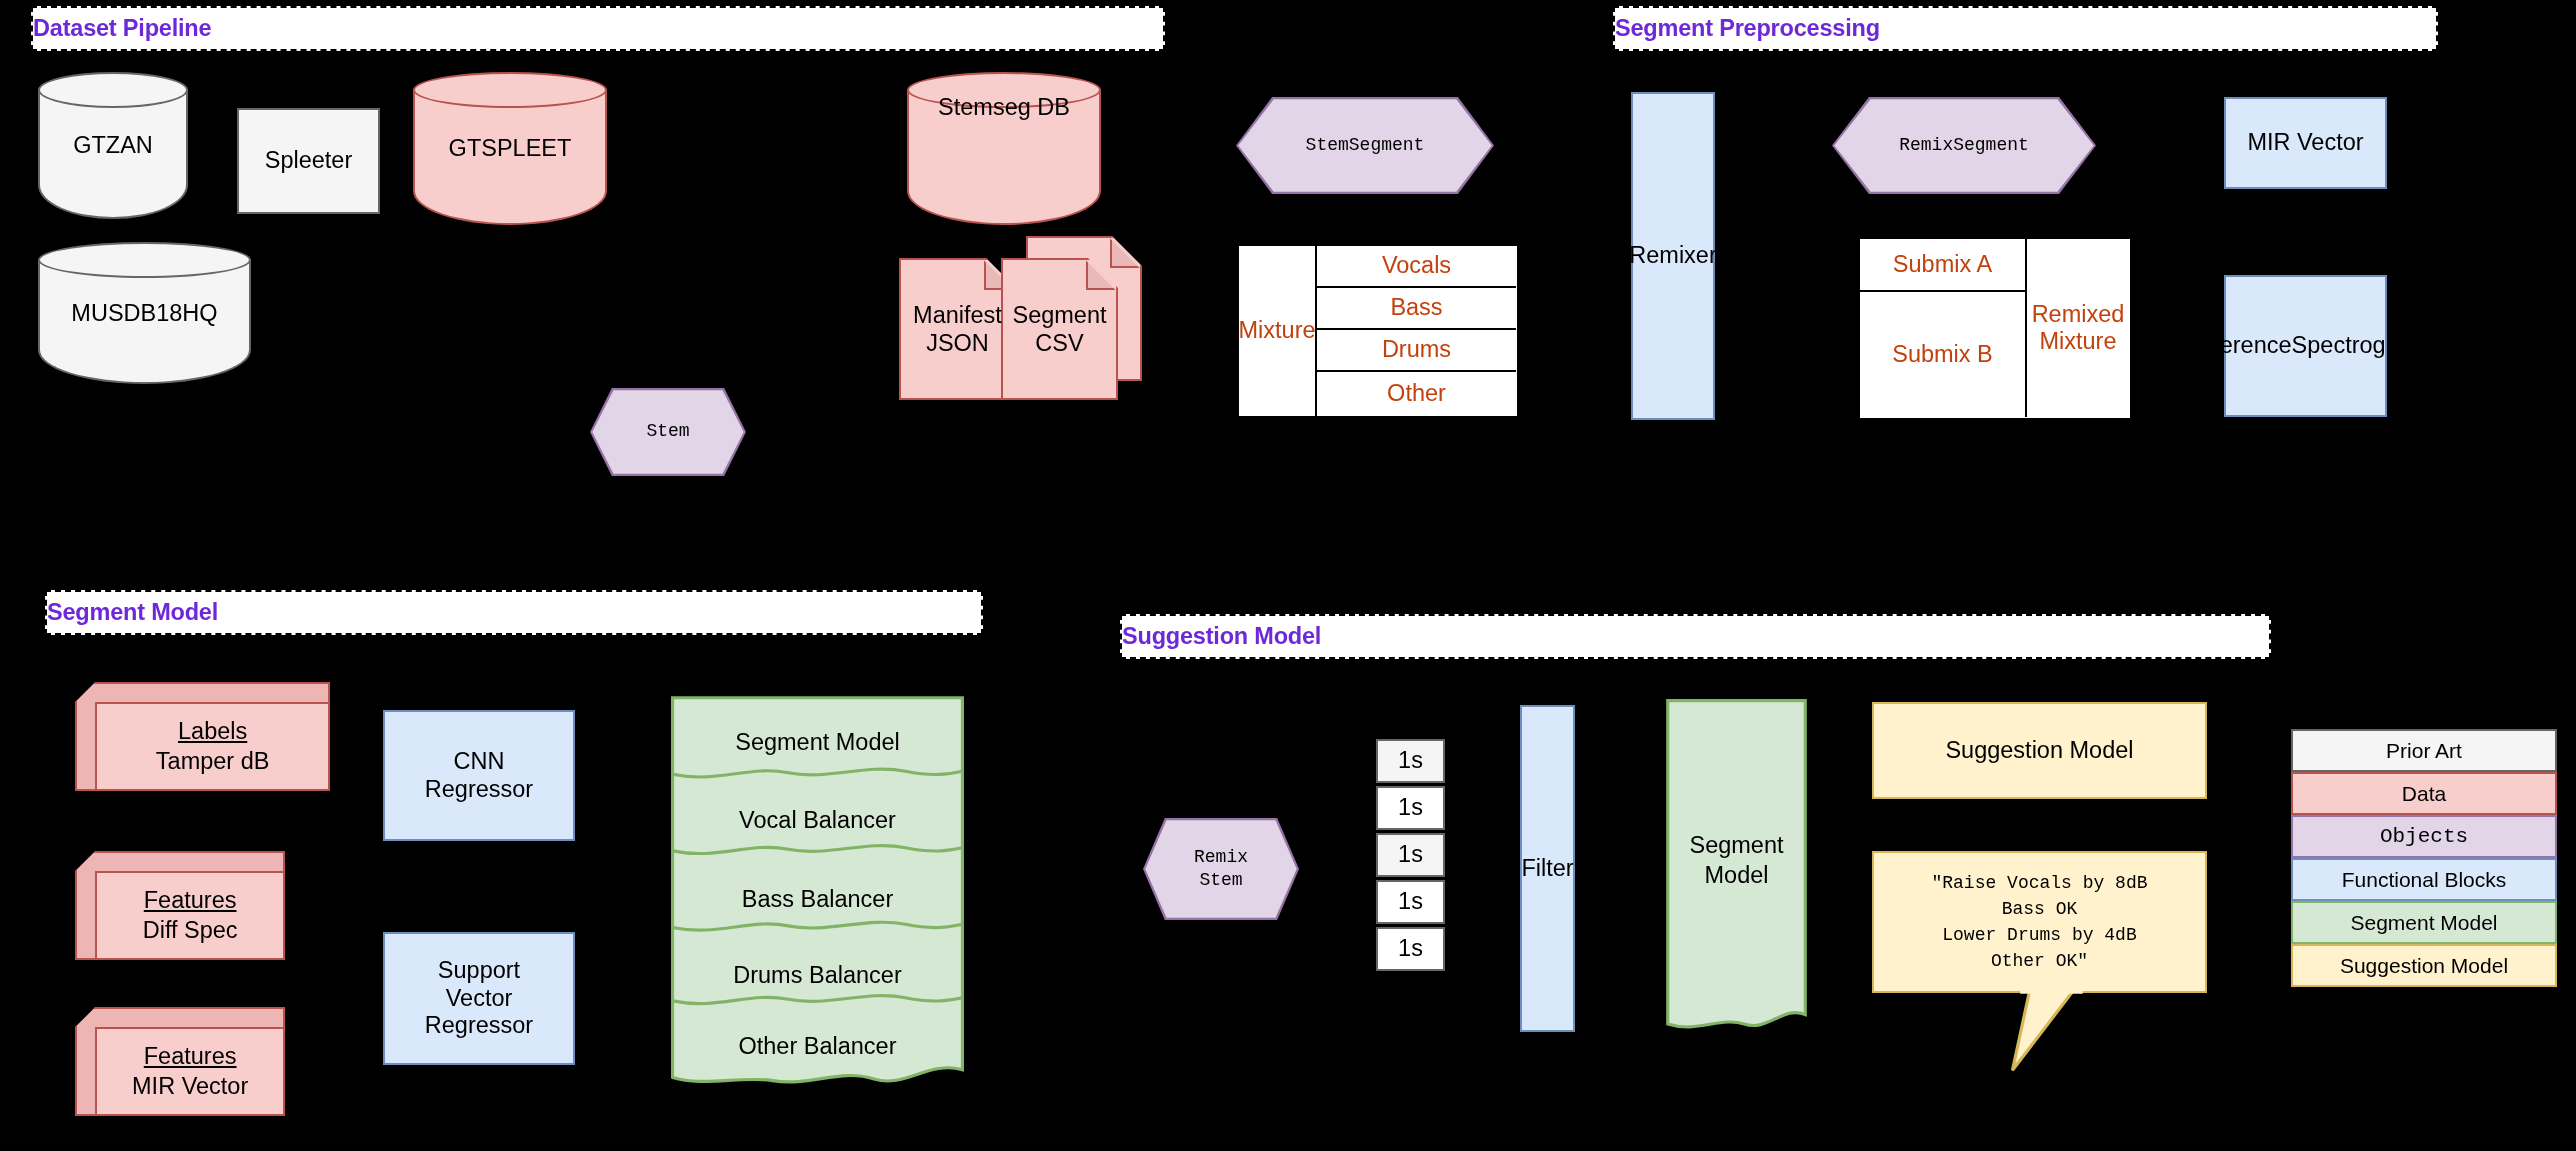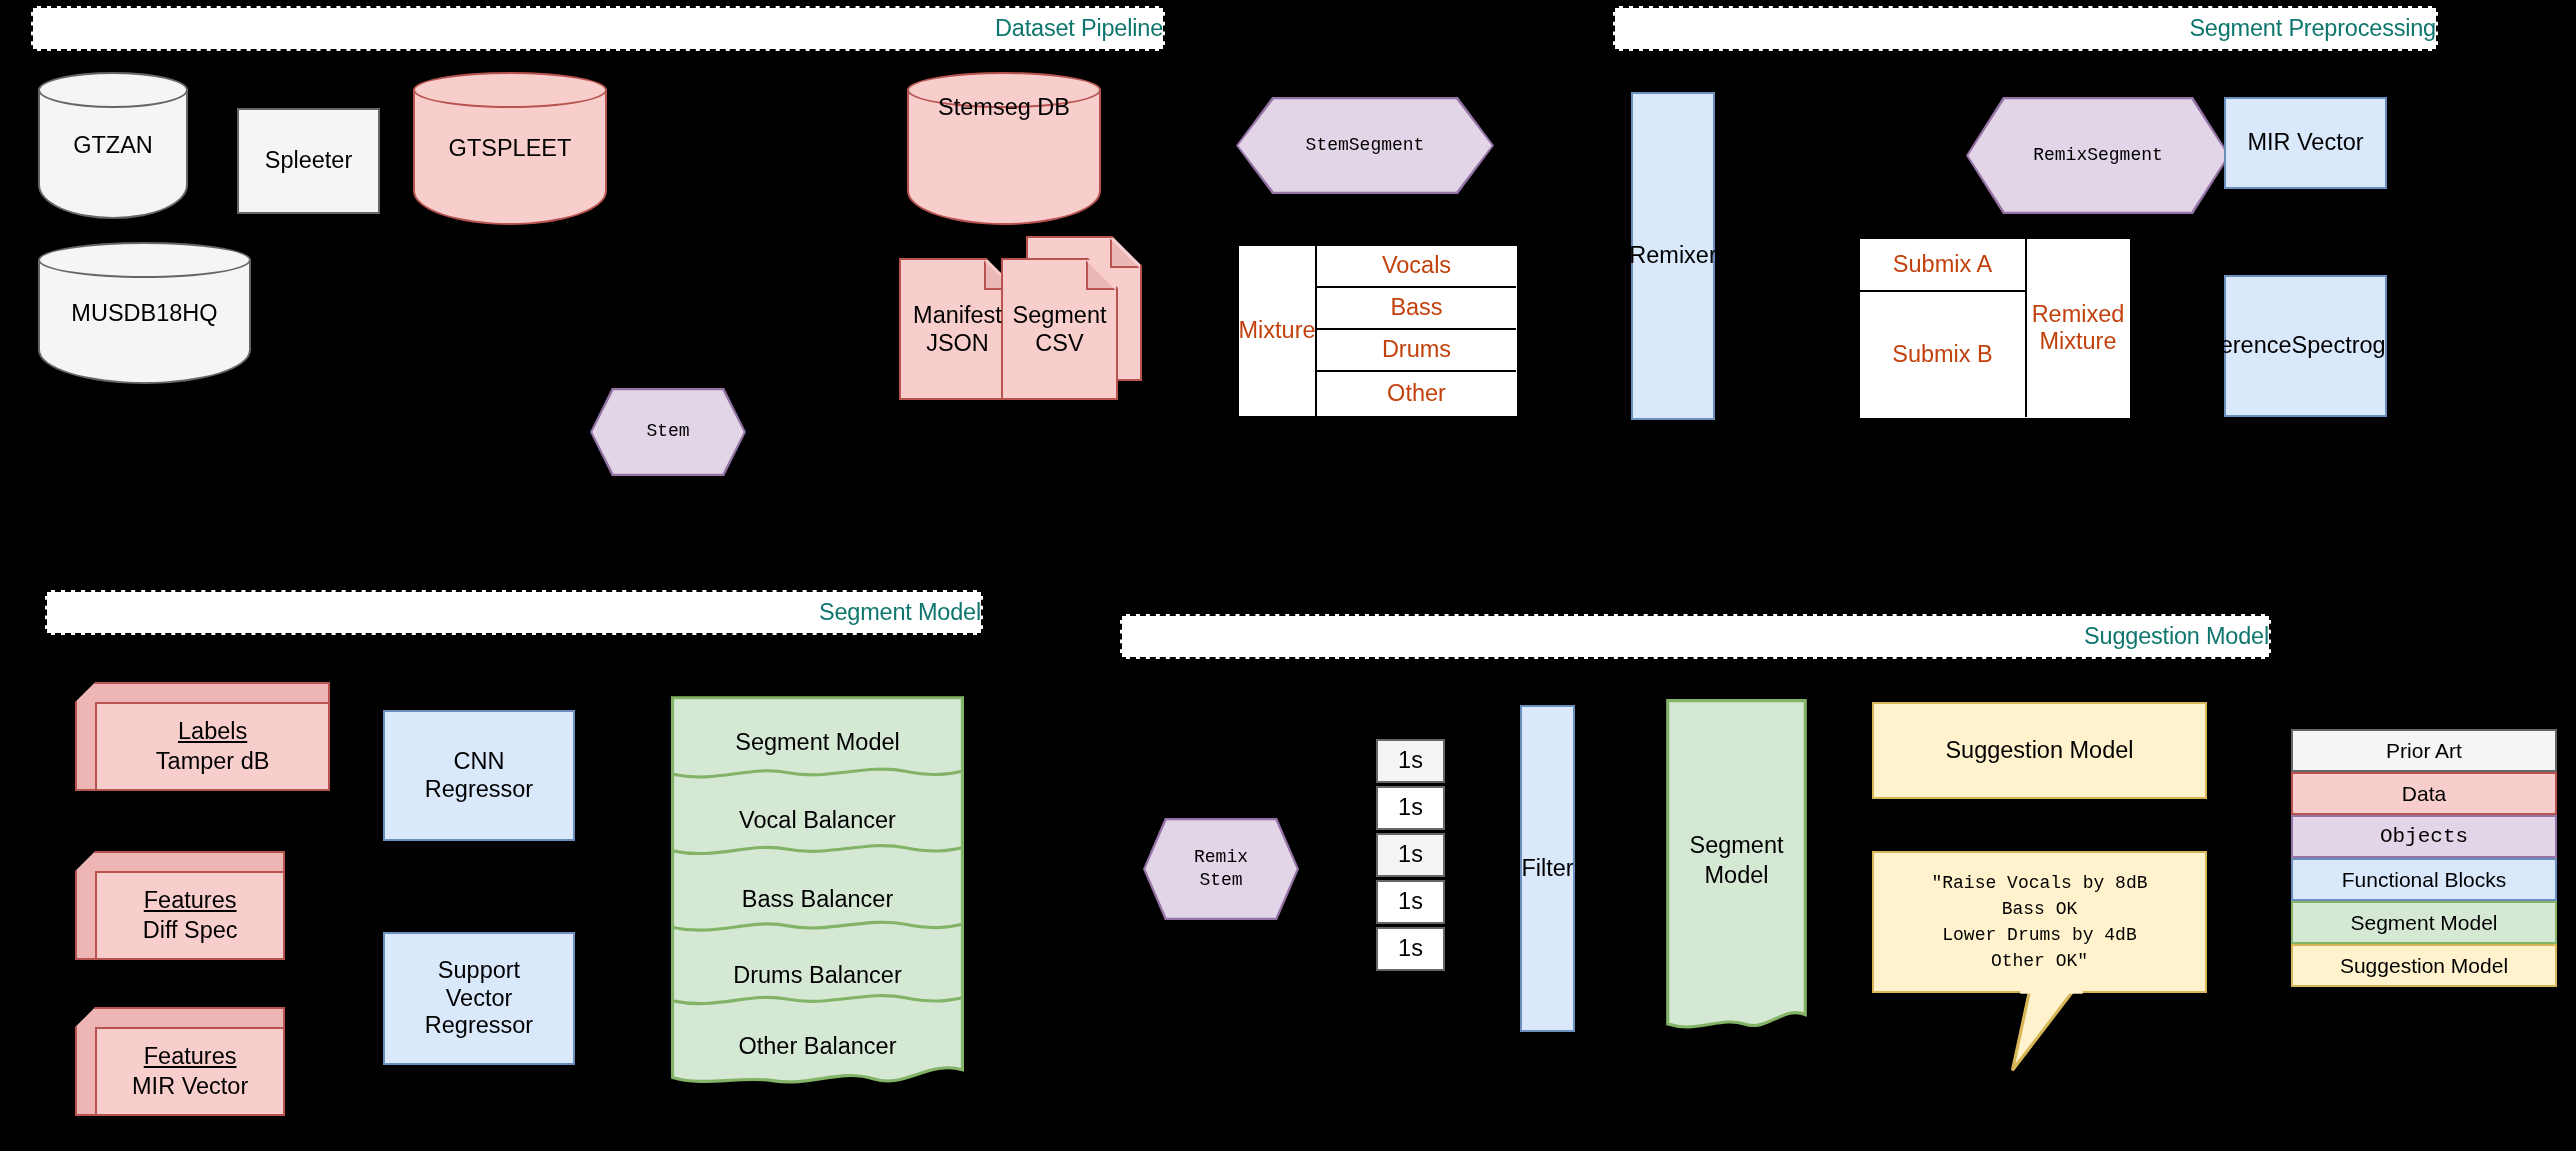--- a/index.html
+++ b/index.html
@@ -5,22 +5,22 @@
   html,body{margin:0;padding:0;background:#000;}
   body{width:2576px;height:1152px;position:relative;overflow:hidden;
        font-family:"Liberation Sans", sans-serif;}
   .canvas{position:absolute;left:0;top:0;width:2576px;height:1152px;background:#000;}
 
   .abs{position:absolute;box-sizing:border-box;}
 
   
   .sec-header{
     background:#ffffff;border:2.3px dashed #000000;
-    display:flex;align-items:center;justify-content:flex-end;
-    color:#0f766e;font-weight:normal;font-size:23.5px;letter-spacing:-0.2px;
+    display:flex;align-items:center;justify-content:flex-start;
+    color:#6d28d9;font-weight:bold;font-size:23.5px;letter-spacing:-0.2px;
   }
 
   
   .box{display:flex;align-items:center;justify-content:center;text-align:center;
        color:#000;font-size:23.5px;line-height:1.18;}
   .box-prior{background:#f5f5f5;border:2.3px solid #666666;}
   .box-func{background:#dae8fc;border:2.3px solid #6c8ebf;}
   .box-sug{background:#fff2cc;border:2.3px solid #d6b656;}
   .mono{font-family:"Liberation Mono", monospace;font-size:18px;}
 
@@ -186,21 +186,21 @@
     <div class="tcell" style="left:78px;top:0;width:199px;height:42px;border-bottom:2.3px solid #000;">Vocals</div>
     <div class="tcell" style="left:78px;top:42px;width:199px;height:42px;border-bottom:2.3px solid #000;">Bass</div>
     <div class="tcell" style="left:78px;top:84px;width:199px;height:42px;border-bottom:2.3px solid #000;">Drums</div>
     <div class="tcell" style="left:78px;top:127px;width:199px;height:42px;border-radius:10px;">Other</div>
   </div>
 
   <div class="abs box box-func" style="left:1631px;top:92px;width:84px;height:328px;">
     <span>Remixer</span>
   </div>
 
-  <div class="hex" style="left:1966px;top:97px;width:264px;height:117px;">
+  <div class="hex" style="left:1832px;top:97px;width:264px;height:97px;">
     <div class="inner">
       <span class="mono">RemixSegment</span>
     </div>
   </div>
 
   <div class="tbl" style="left:1858px;top:237px;width:274px;height:183px;">
     <div class="tcell" style="left:0;top:0;width:167px;height:53px;border-right:2.3px solid #000;border-bottom:2.3px solid #000;">Submix A</div>
     <div class="tcell" style="left:0;top:53px;width:167px;height:125px;border-right:2.3px solid #000;">Submix B</div>
     <div class="tcell" style="left:167px;top:0;width:102px;height:178px;flex-direction:column;">
       <span>Remixed</span>

